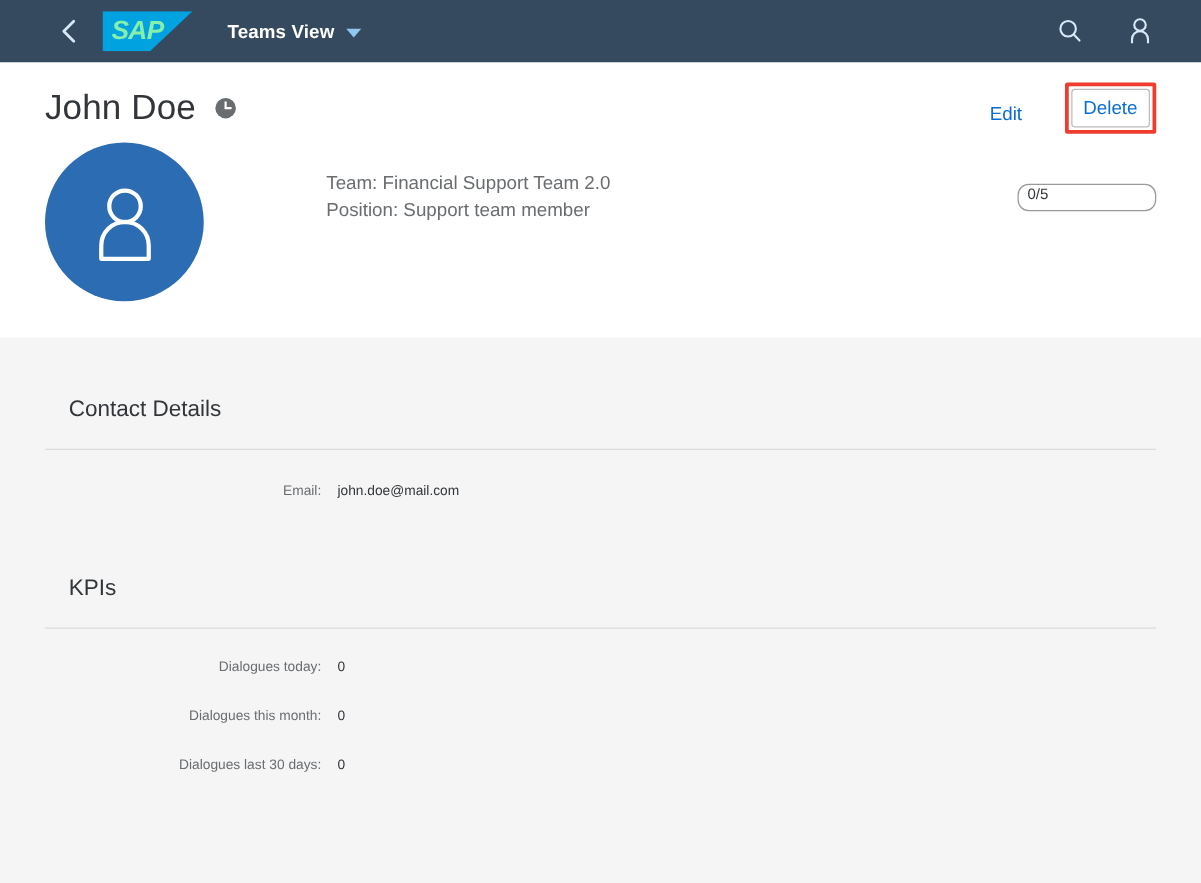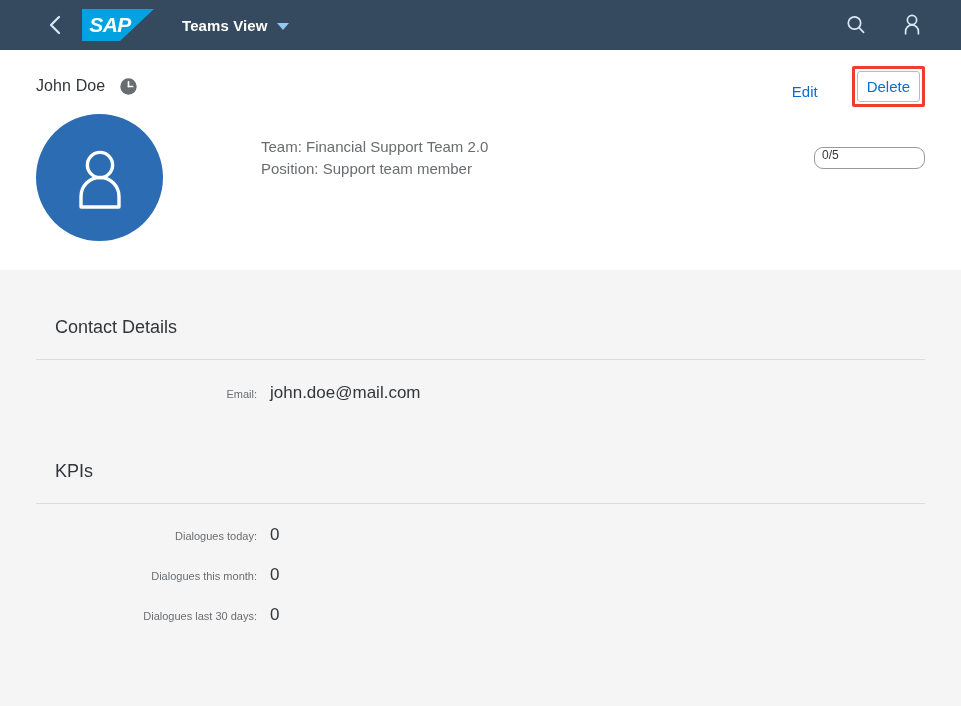--- a/index.html
+++ b/index.html
@@ -50,21 +50,21 @@
     left: 0; top: 0;
     width: 72px;
     height: 32px;
   }
   .sap-logo .logo-text {
     position: absolute;
     left: 3px;
     top: 4px;
     width: 50px;
     height: 24px;
-    color: #ffffff;
+    color: #86efac;
     font-size: 21px;
     font-weight: bold;
     letter-spacing: -0.5px;
     font-style: italic;
     line-height: 24px;
     text-align: center;
     font-family: "Liberation Sans", sans-serif;
     pointer-events: none;
   }
 
@@ -117,21 +117,21 @@
     padding: 0;
   }
 
   .title-row {
     display: flex;
     align-items: center;
     padding: 18px 36px 0 36px;
     height: 54px;
   }
   .obj-title {
-    font-size: 16px;
+    font-size: 28px;
     color: #32363a;
     font-weight: normal;
     letter-spacing: 0.1px;
   }
   .clock-icon {
     margin-left: 14px;
     width: 19px;
     height: 19px;
     display: inline-flex;
     align-items: center;
@@ -268,21 +268,21 @@
   }
   .form-label {
     width: 221px;
     text-align: right;
     font-size: 11px;
     color: #6a6d70;
     flex: 0 0 auto;
   }
   .form-value {
     margin-left: 13px;
-    font-size: 17px;
+    font-size: 11px;
     color: #32363a;
   }
 
   .kpi-rows { padding-top: 20px; }
   .kpi-rows .form-row { margin-bottom: 17px; }
 </style>
 </head>
 <body>
 
 <div class="shell-header">

